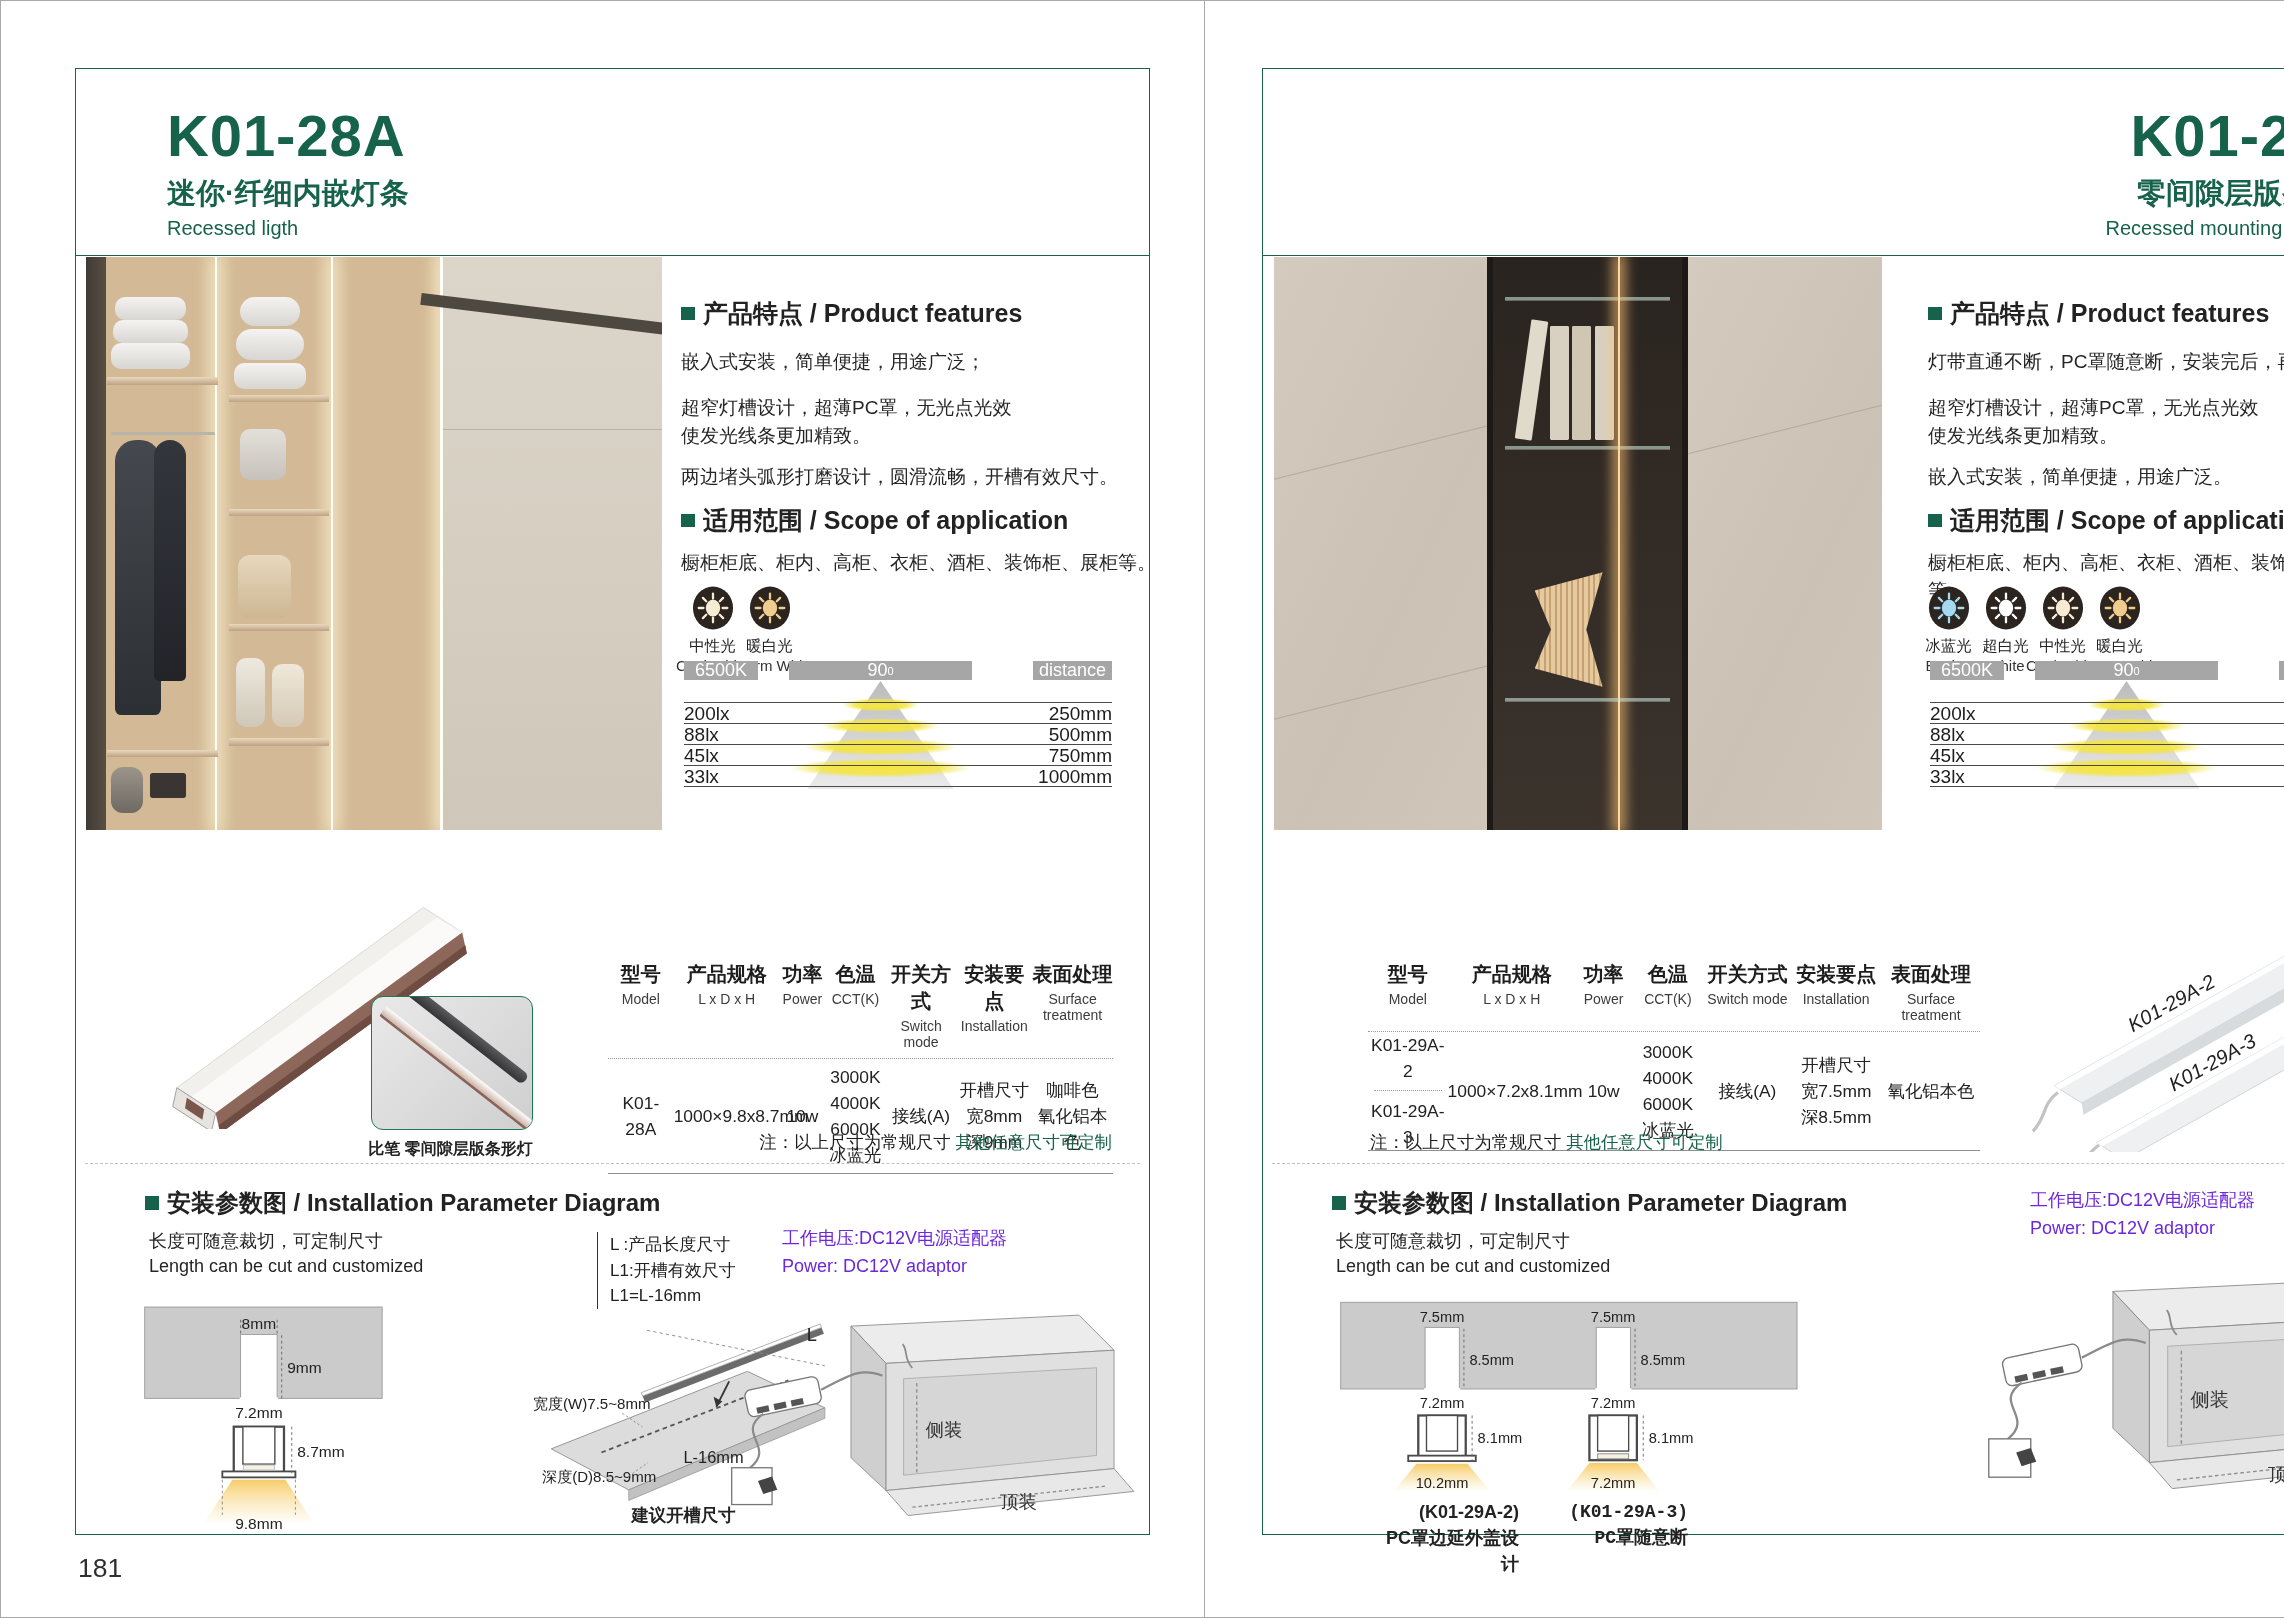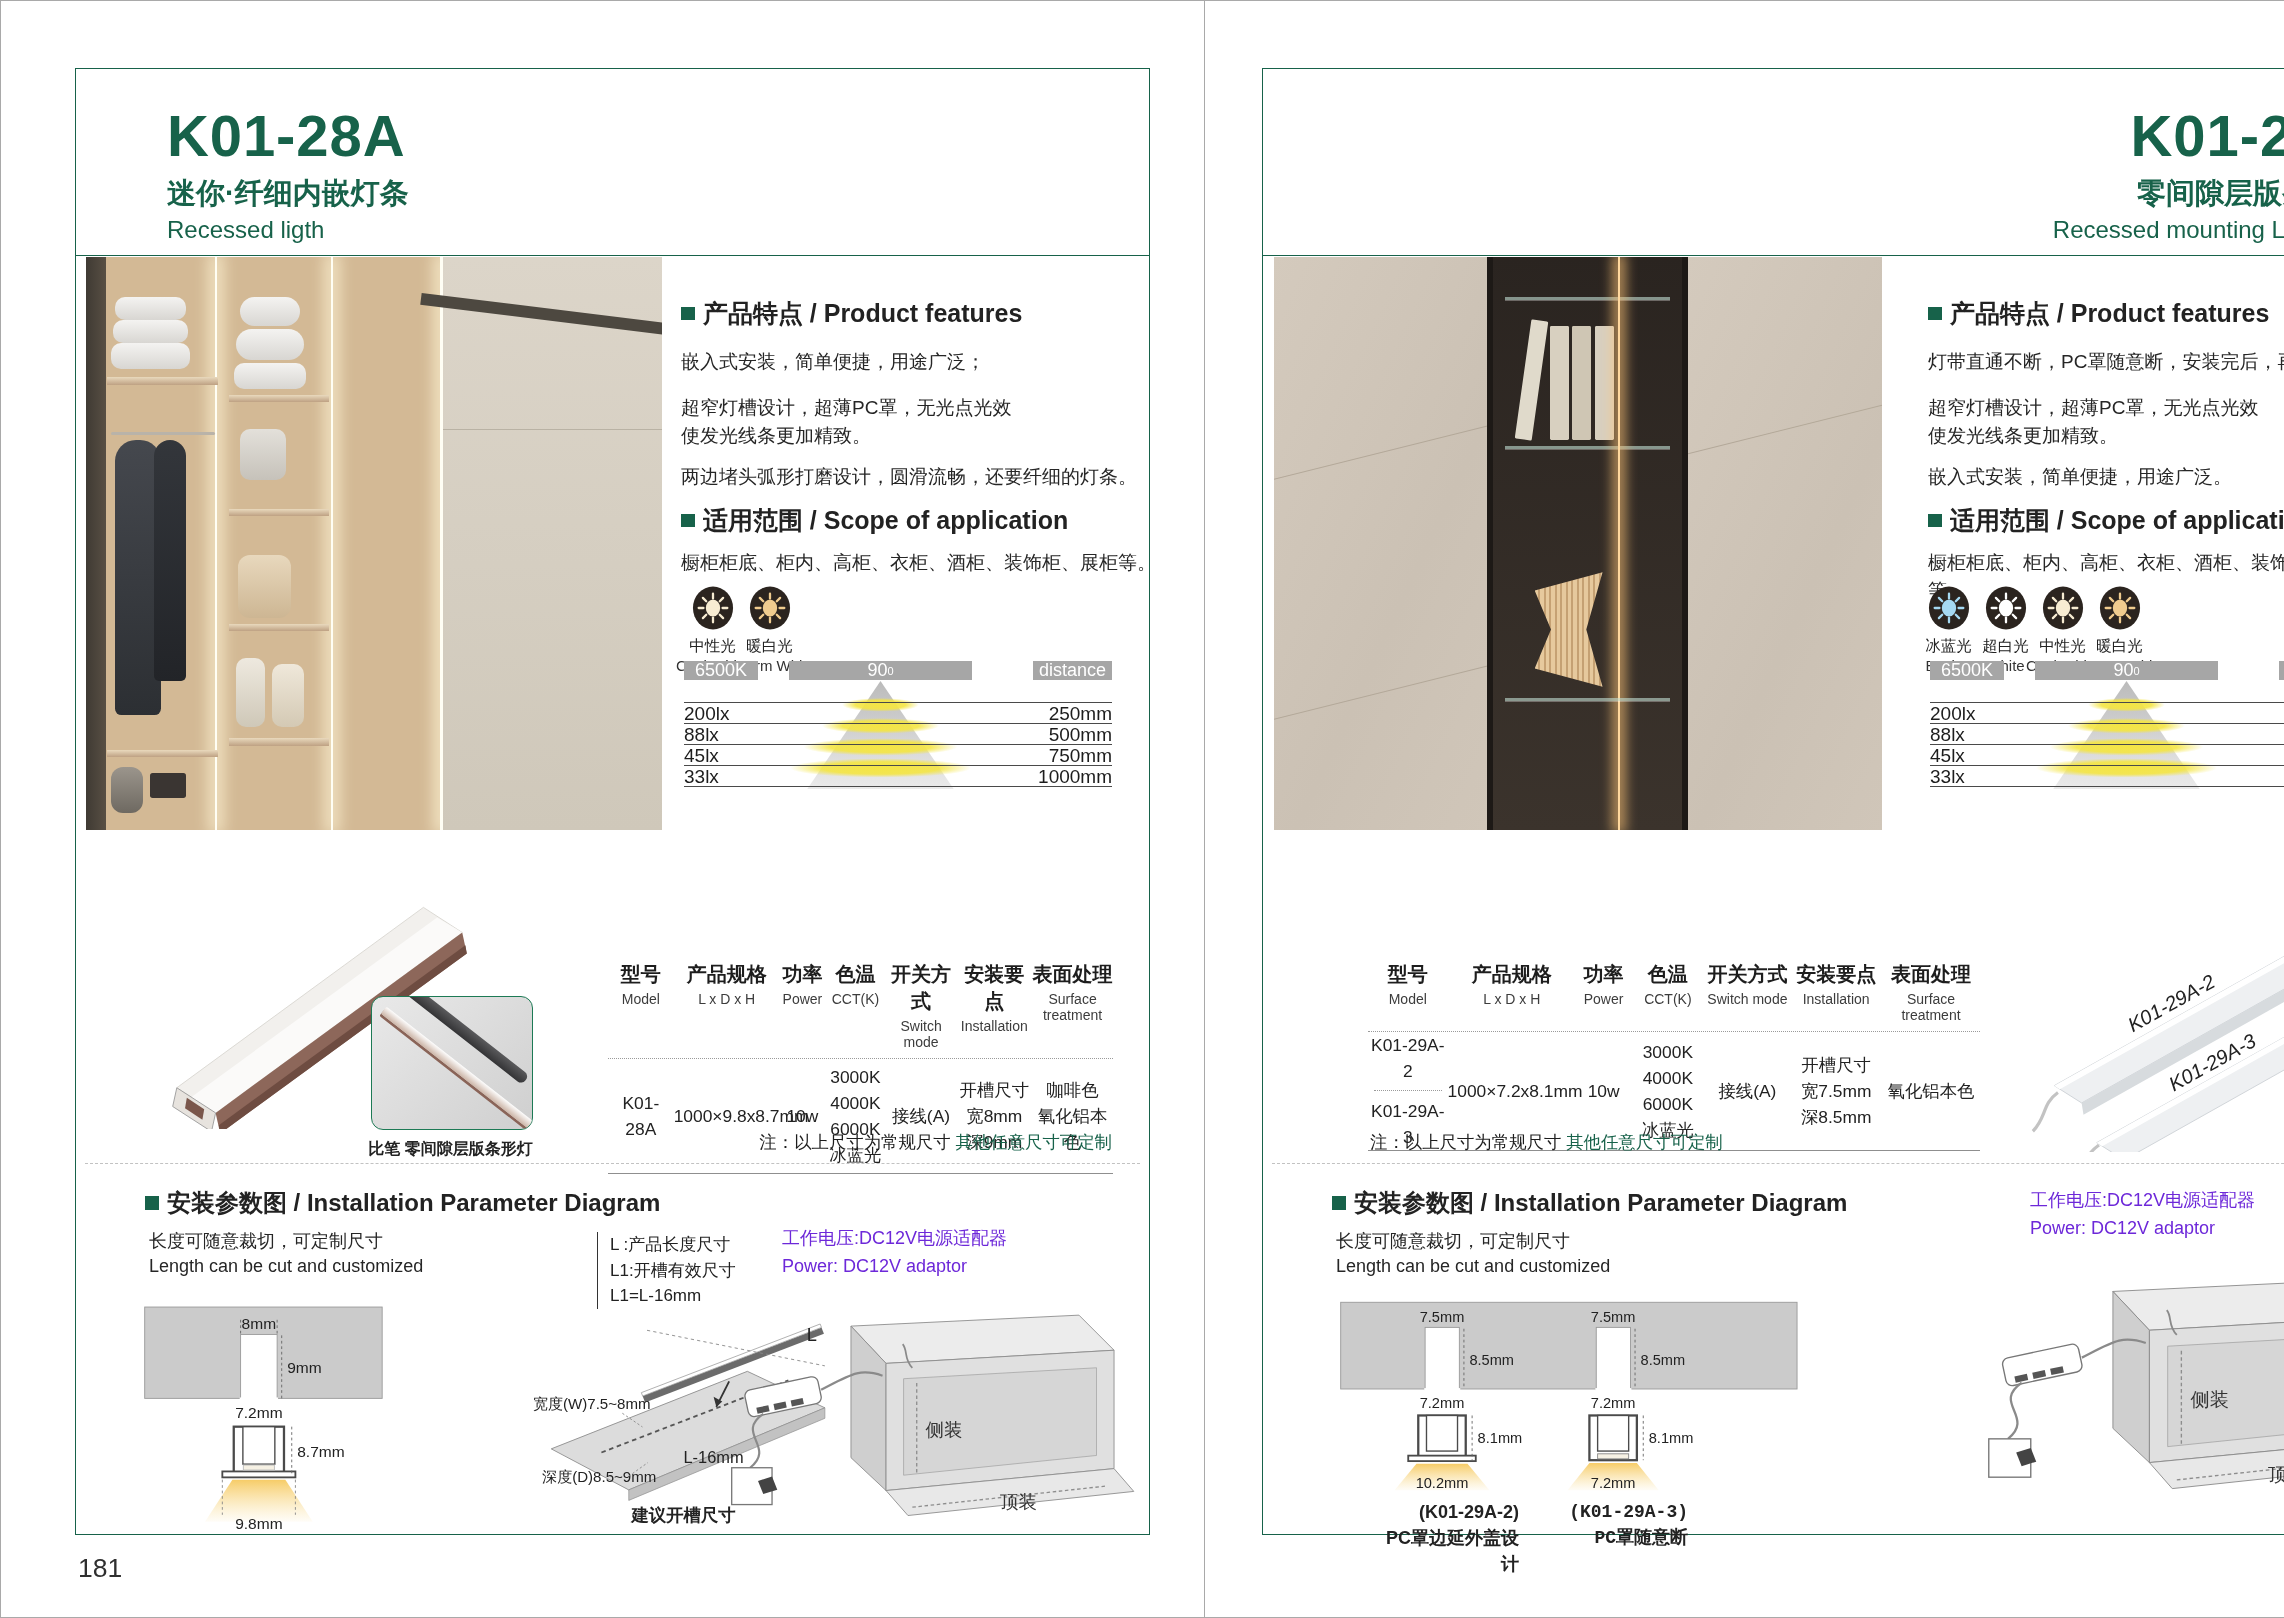--- a/index.html
+++ b/index.html
@@ -5,21 +5,21 @@
   html,body{margin:0;padding:0;background:#ffffff;font-family:"Liberation Sans","DejaVu Sans",sans-serif;}
   .canvas{position:relative;width:2482px;height:1618px;background:#fff;overflow:hidden;}
   .frame{position:absolute;inset:0;border:0.9px solid #a9a9a9;pointer-events:none;}
   .center-divider{position:absolute;left:1204px;top:0;width:1.4px;height:100%;background:#a9a9a9;}
   .page{position:absolute;top:68px;height:1465px;border:1.4px solid #17624a;background:#fff;}
   .page.pleft{left:75px;width:1073px;}
   .page.pright{left:1262px;width:1145px;}
   .abs{position:absolute;}
   .hdr-title{font-size:58px;font-weight:800;letter-spacing:0.9px;color:#17624a;line-height:1;}
   .hdr-sub{font-size:29px;font-weight:700;color:#17624a;line-height:1;}
-  .hdr-en{font-size:24px;font-weight:400;color:#17624a;line-height:1;}
+  .hdr-en{font-size:20px;font-weight:400;color:#17624a;line-height:1;}
   .hdr-line{position:absolute;left:0;right:0;top:186px;height:1.4px;background:#17624a;}
   .sec-title{display:flex;align-items:center;gap:8.2px;font-size:25px;font-weight:700;color:#222;}
   .sec-title .sq{width:13.7px;height:13.7px;background:#17624a;flex:0 0 auto;}
   .para{font-size:19px;color:#262626;line-height:1.45;}
   .photo{position:absolute;overflow:hidden;background:#b9bbbc;}
   
   .pl-inner{position:absolute;left:0;top:0;width:62%;height:100%;background:#d3b995;}
   .pl-darkedge{position:absolute;left:0;top:0;width:5.5%;height:100%;background:linear-gradient(90deg,#3f3a33,#584f44);}
   .pl-shelf{position:absolute;height:7.3px;background:linear-gradient(#e9d9bd,#bea183);}
   .pl-glow{position:absolute;top:0;bottom:0;width:2.7px;background:#fffef4;box-shadow:0 0 15.5px 4.6px rgba(255,246,214,.95);}
@@ -140,21 +140,21 @@
     </div>
 
     <div class="abs sec-title" style="left:605px;top:228px;">
       <span class="sq"></span>
       <span>产品特点 / Product features</span>
     </div>
     <div class="abs para" style="left:605px;top:279px;width:466px;">嵌入式安装，简单便捷，用途广泛；</div>
     <div class="abs para" style="left:605px;top:325px;width:466px;">
       <span>超窄灯槽设计，超薄PC罩，无光点光效</span><br><span>使发光线条更加精致。</span>
     </div>
-    <div class="abs para" style="left:605px;top:394px;width:484px;">两边堵头弧形打磨设计，圆滑流畅，还要纤细的灯条。</div>
+    <div class="abs para" style="left:605px;top:394px;width:484px;">两边堵头弧形打磨设计，圆滑流畅，开槽有效尺寸。</div>
 
     <div class="abs sec-title" style="left:605px;top:435px;">
       <span class="sq"></span>
       <span>适用范围 / Scope of application</span>
     </div>
     <div class="abs para" style="left:605px;top:480px;width:484px;">橱柜柜底、柜内、高柜、衣柜、酒柜、装饰柜、展柜等。</div>
 
     <div class="light" style="left:600px;top:516px;">
       <svg class="bulb" viewBox="0 0 44 46">
         <ellipse cx="22" cy="23" rx="21" ry="22.5" fill="#2b241f"></ellipse>

